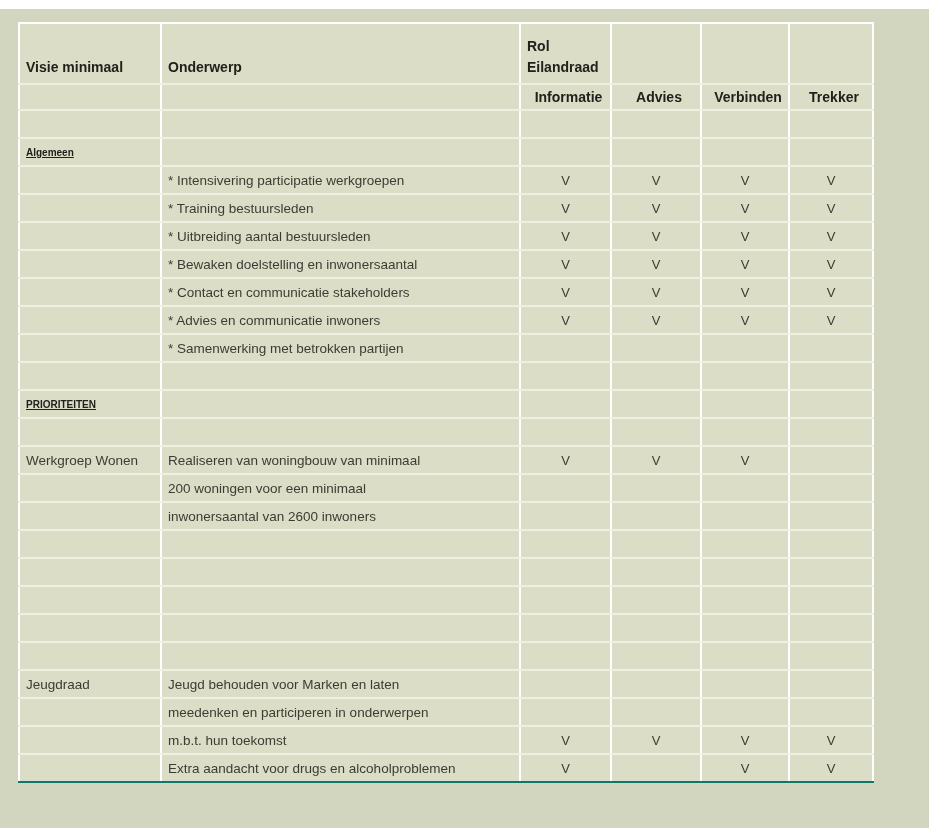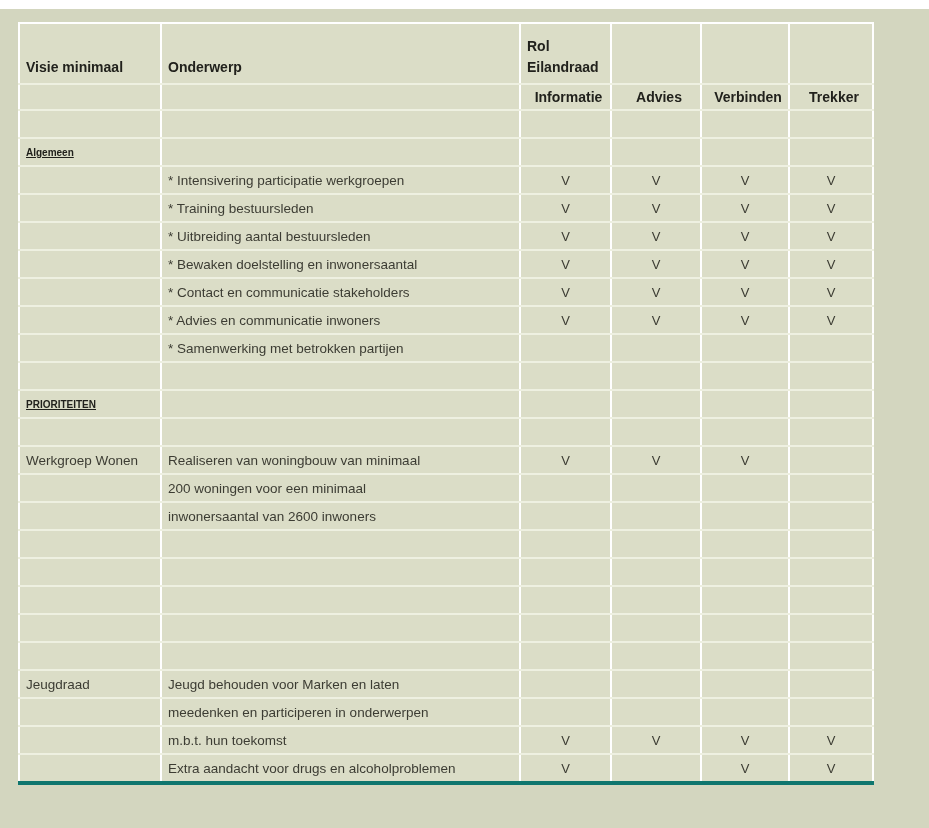--- a/index.html
+++ b/index.html
@@ -32,21 +32,21 @@
     background: #dbddc7;
     border-left: 2px solid #ffffff;
     border-right: 2px solid #ffffff;
     border-top: 2px solid #eef0e1;
     border-bottom: 2px solid #eef0e1;
     padding: 0 0 0 6px;
     overflow: hidden;
     white-space: nowrap;
   }
   table.grid thead tr.hrow1 th { border-top: 2px solid #ffffff; }
-  table.grid tbody tr:last-child td { border-bottom: 4px solid #0f766e; margin-top: 46px; }
+  table.grid tbody tr:last-child td { border-bottom: 2px solid #0f766e; margin-top: 46px; }
 
   tr.hrow1 th {
     height: 53px;
     vertical-align: bottom;
     text-align: left;
     font-size: 14px;
     font-weight: bold;
     color: #21211c;
     padding-bottom: 6px;
     white-space: normal;

